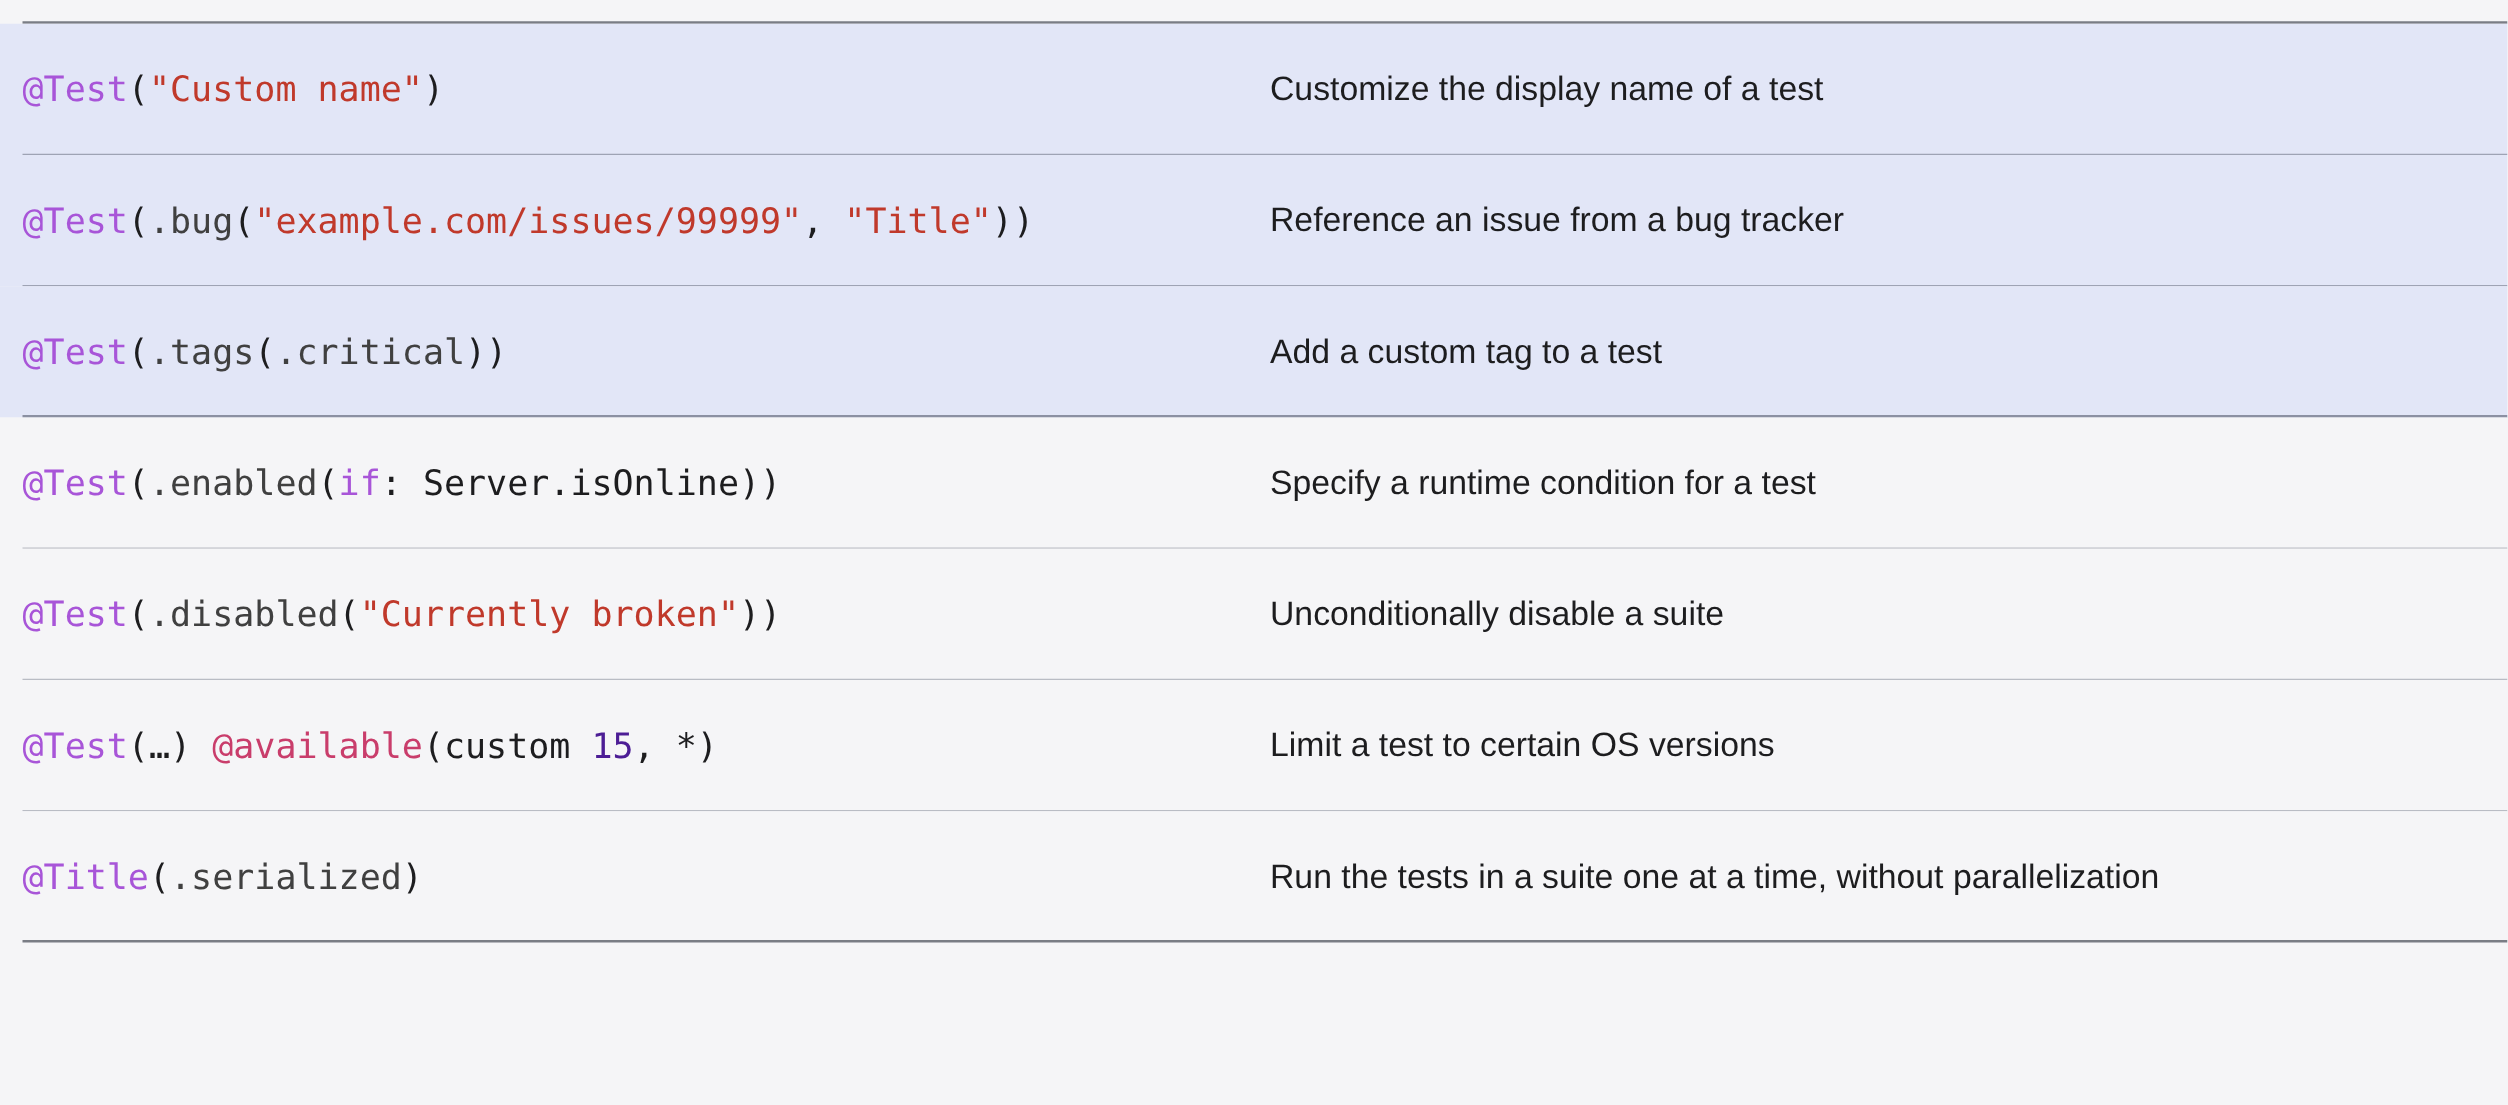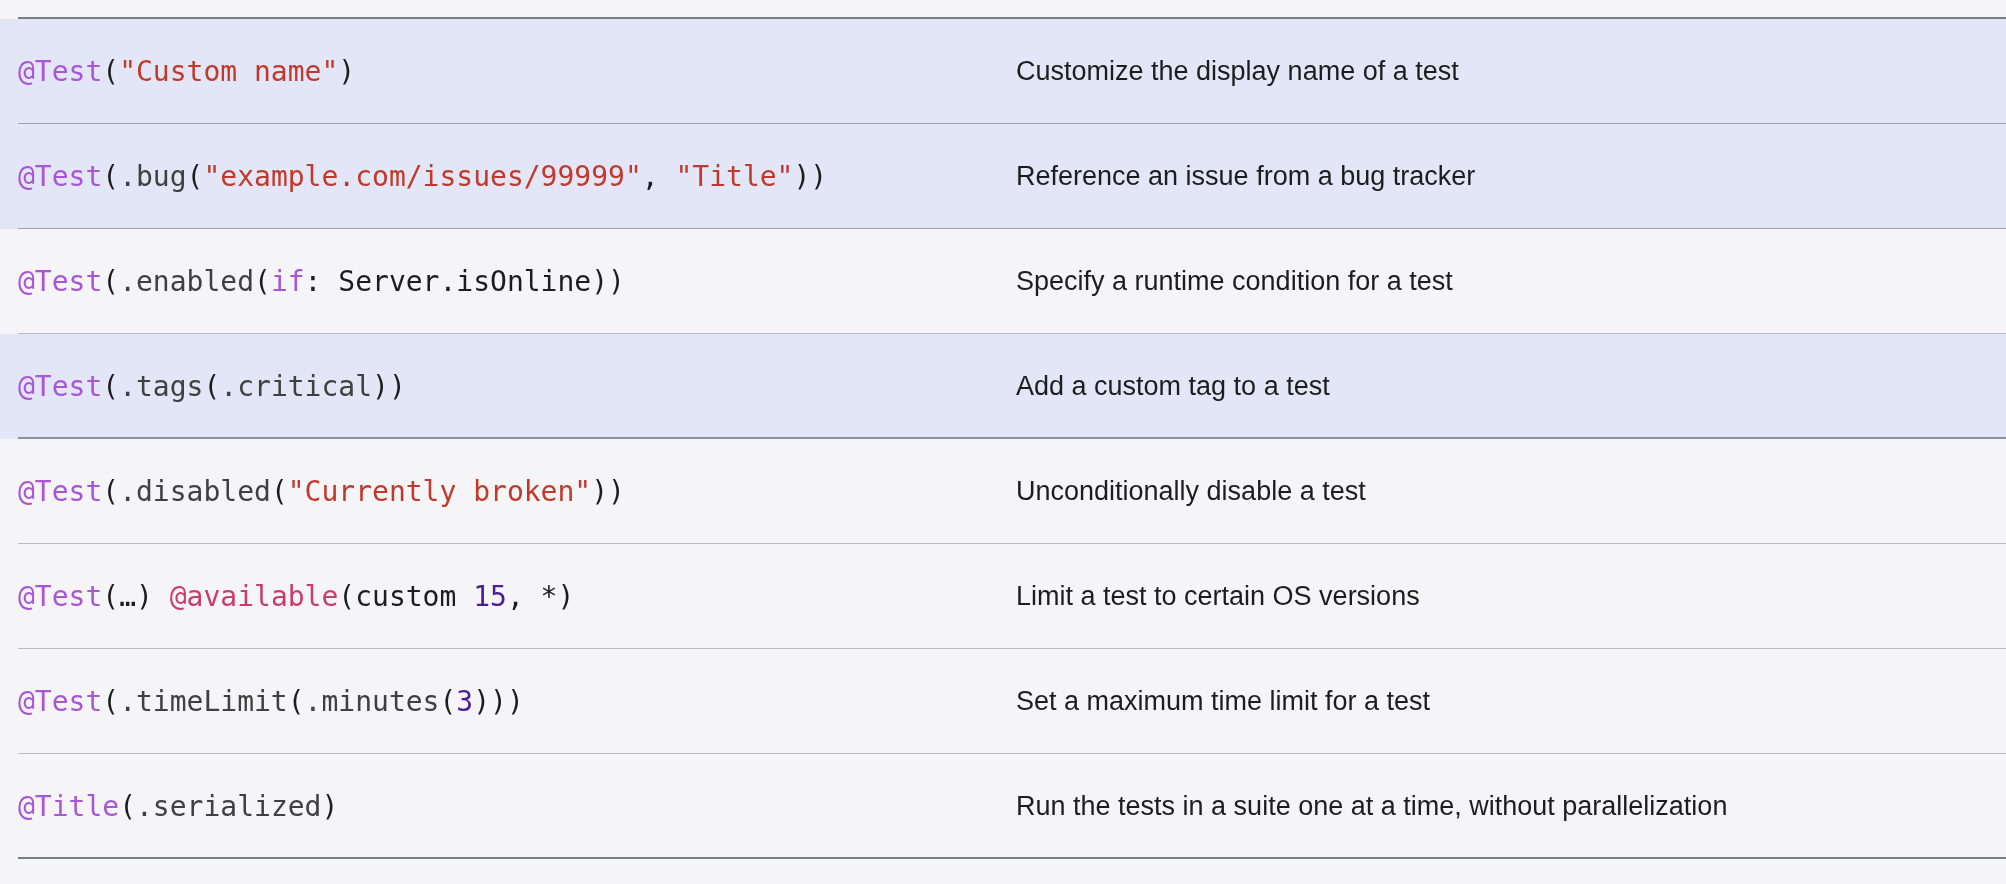--- a/index.html
+++ b/index.html
@@ -100,38 +100,34 @@
   <div class="top-rule"></div>
   <div id="rows-container">
       <div class="row hl">
         <div class="cell-code"><span class="tok-attr">@Test</span><span class="tok-punct">(</span><span class="tok-str">"Custom name"</span><span class="tok-punct">)</span></div>
         <div class="cell-desc">Customize the display name of a test</div>
       </div>
       <div class="row hl">
         <div class="cell-code"><span class="tok-attr">@Test</span><span class="tok-punct">(</span><span class="tok-mod">.bug</span><span class="tok-punct">(</span><span class="tok-str">"example.com/issues/99999"</span><span class="tok-punct">, </span><span class="tok-str">"Title"</span><span class="tok-punct">))</span></div>
         <div class="cell-desc">Reference an issue from a bug tracker</div>
       </div>
-      <div class="row plain">
-        <div class="cell-code"><span class="tok-attr">@Test</span><span class="tok-punct">(</span><span class="tok-mod">.enabled</span><span class="tok-punct">(</span><span class="tok-kw">if</span><span class="tok-plain">: Server.isOnline))</span></div>
-        <div class="cell-desc">Specify a runtime condition for a test</div>
-      </div>
       <div class="row hl last-hl">
         <div class="cell-code"><span class="tok-attr">@Test</span><span class="tok-punct">(</span><span class="tok-mod">.tags</span><span class="tok-punct">(</span><span class="tok-mod">.critical</span><span class="tok-punct">))</span></div>
         <div class="cell-desc">Add a custom tag to a test</div>
       </div>
       <div class="row plain">
+        <div class="cell-code"><span class="tok-attr">@Test</span><span class="tok-punct">(</span><span class="tok-mod">.enabled</span><span class="tok-punct">(</span><span class="tok-kw">if</span><span class="tok-plain">: Server.isOnline))</span></div>
+        <div class="cell-desc">Specify a runtime condition for a test</div>
+      </div>
+      <div class="row plain">
         <div class="cell-code"><span class="tok-attr">@Test</span><span class="tok-punct">(</span><span class="tok-mod">.disabled</span><span class="tok-punct">(</span><span class="tok-str">"Currently broken"</span><span class="tok-punct">))</span></div>
-        <div class="cell-desc">Unconditionally disable a test</div>
+        <div class="cell-desc">Unconditionally disable a suite</div>
       </div>
       <div class="row plain">
         <div class="cell-code"><span class="tok-attr">@Test</span><span class="tok-punct">(…) </span><span class="tok-avail">@available</span><span class="tok-plain">(custom </span><span class="tok-num">15</span><span class="tok-plain">, *)</span></div>
         <div class="cell-desc">Limit a test to certain OS versions</div>
-      </div>
-      <div class="row plain">
-        <div class="cell-code"><span class="tok-attr">@Test</span><span class="tok-punct">(</span><span class="tok-mod">.timeLimit</span><span class="tok-punct">(</span><span class="tok-mod">.minutes</span><span class="tok-punct">(</span><span class="tok-num">3</span><span class="tok-punct">)))</span></div>
-        <div class="cell-desc">Set a maximum time limit for a test</div>
       </div>
       <div class="row plain final">
         <div class="cell-code"><span class="tok-attr">@Title</span><span class="tok-punct">(</span><span class="tok-mod">.serialized</span><span class="tok-punct">)</span></div>
         <div class="cell-desc">Run the tests in a suite one at a time, without parallelization</div>
       </div>
     </div>
 </div>
 
 </body></html>

